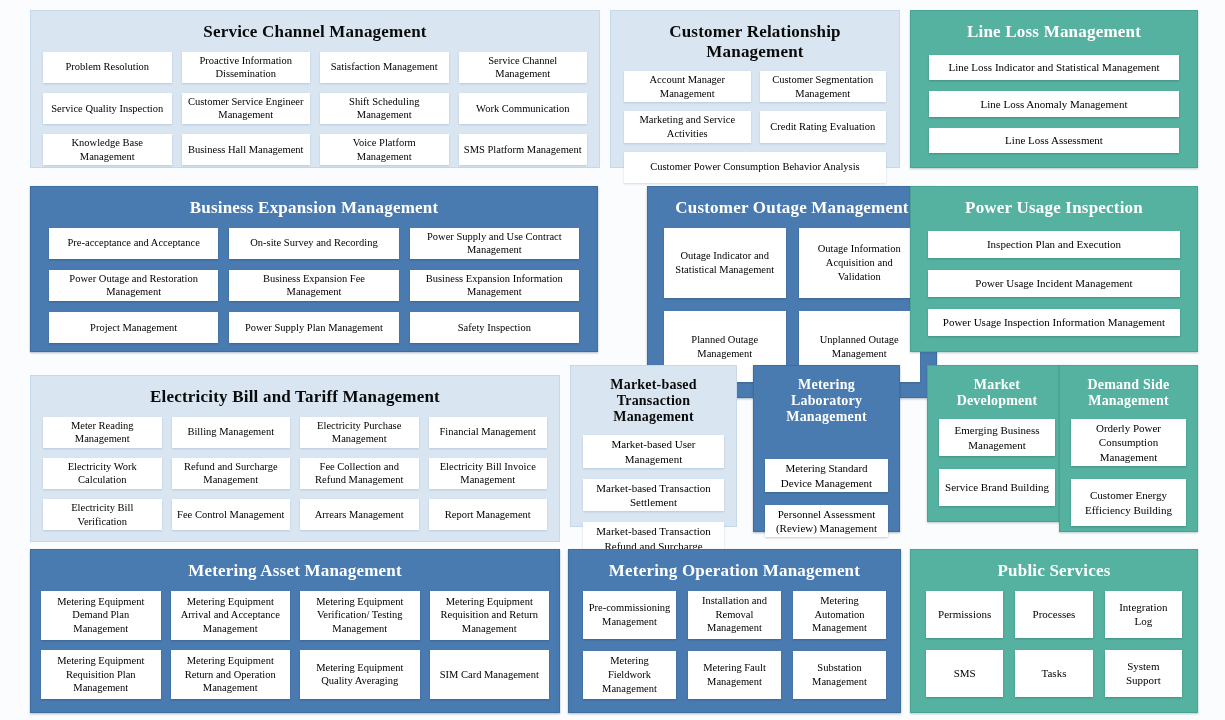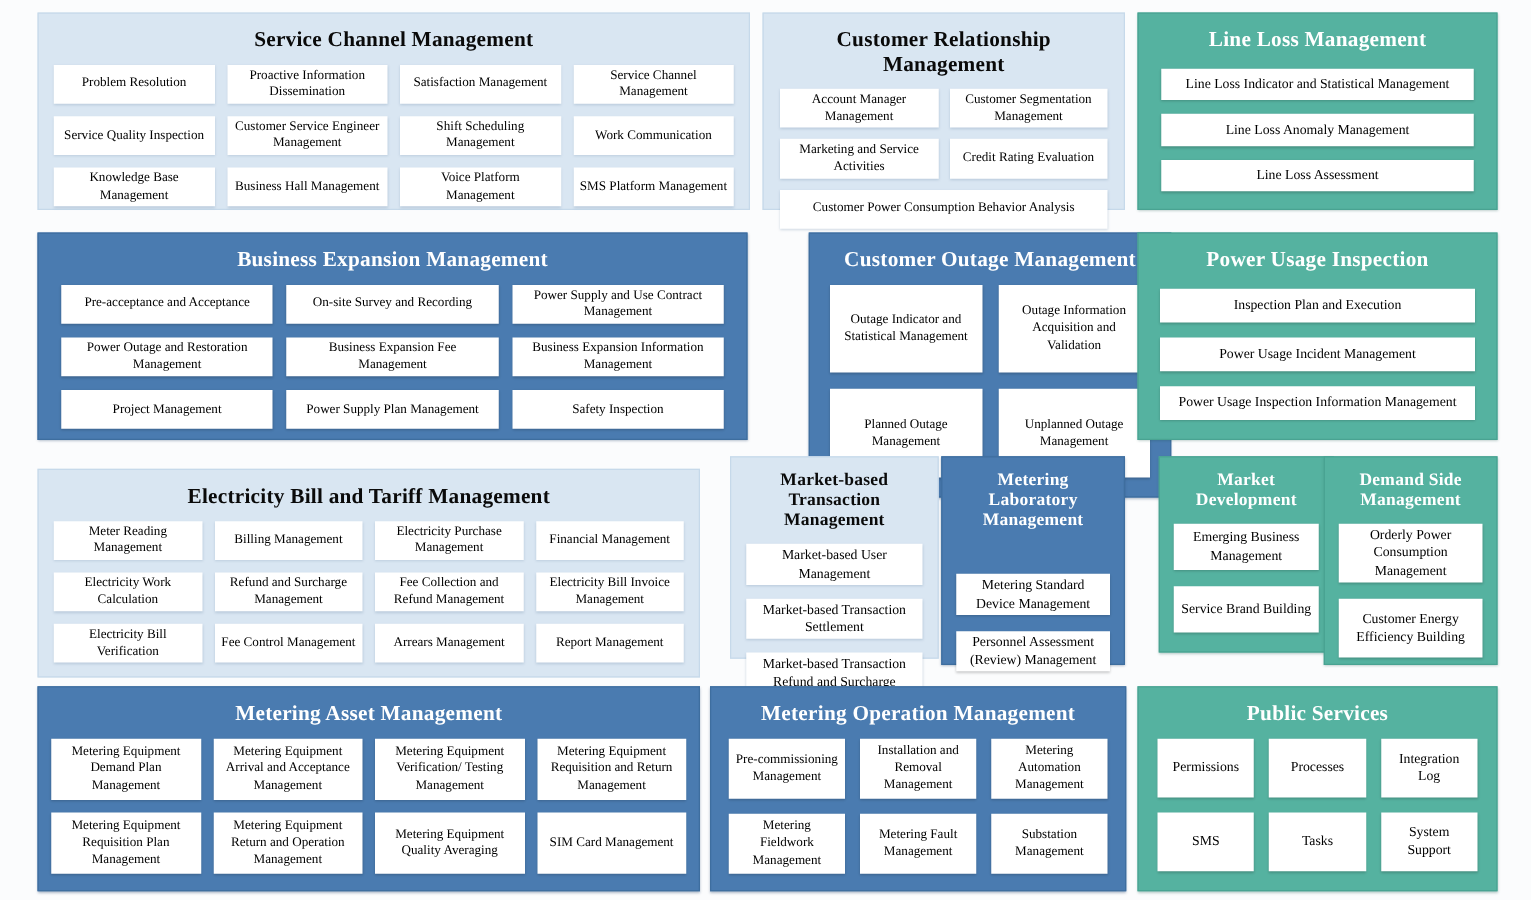--- a/index.html
+++ b/index.html
@@ -128,21 +128,21 @@
         <div class="box">Refund and Surcharge Management</div>
         <div class="box">Fee Collection and Refund Management</div>
         <div class="box">Electricity Bill Invoice Management</div>
         <div class="box">Electricity Bill Verification</div>
         <div class="box">Fee Control Management</div>
         <div class="box">Arrears Management</div>
         <div class="box">Report Management</div>
       </div>
   </section>
 
-  <section class="panel light roomy" style="left:584px;top:365px;width:167px;height:162px;justify-content:space-between;--cols:1;--gap:11px;--pad:8px 12px 13px;">
+  <section class="panel light roomy" style="left:570px;top:365px;width:167px;height:162px;justify-content:space-between;--cols:1;--gap:11px;--pad:8px 12px 13px;">
     <h2 class="panel-title t-sm">Market-based Transaction Management</h2>
     <div class="items">
         <div class="box">Market-based User Management</div>
         <div class="box">Market-based Transaction Settlement</div>
         <div class="box">Market-based Transaction Refund and Surcharge</div>
       </div>
   </section>
 
   <section class="panel blue roomy" style="left:753px;top:365px;width:147px;height:167px;gap:24px;--cols:1;--gap:13px;--pad:8px 11px 15px;">
     <h2 class="panel-title t-sm">Metering Laboratory Management</h2>

